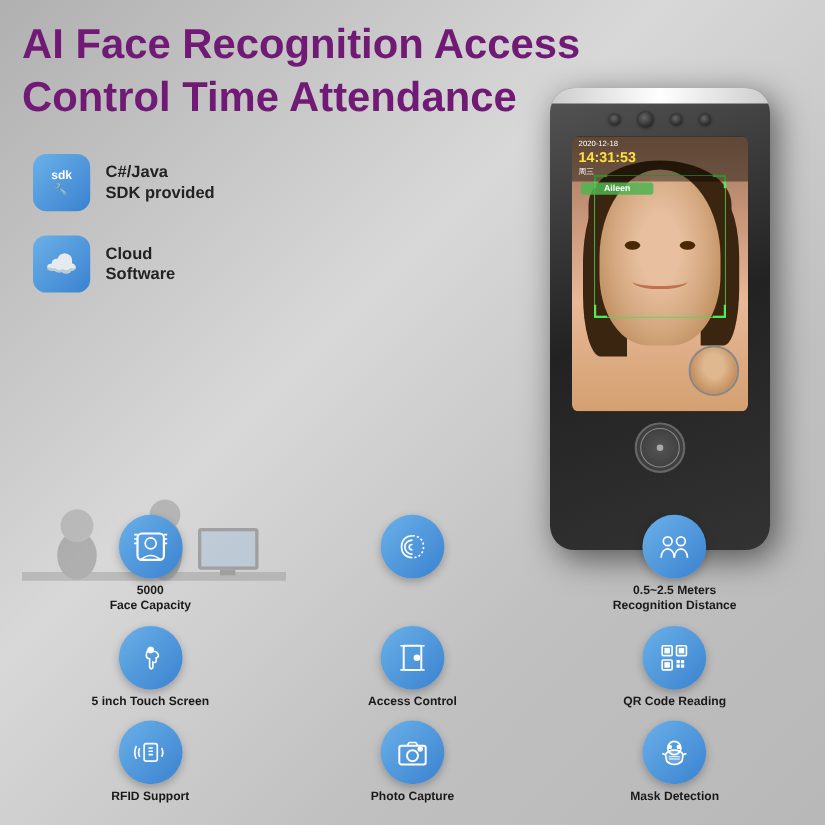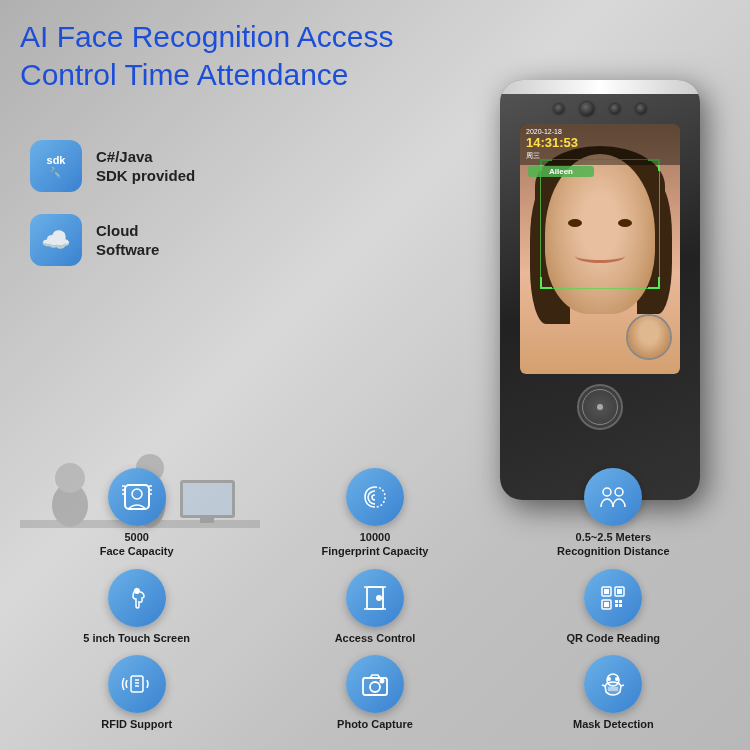--- a/index.html
+++ b/index.html
@@ -15,23 +15,23 @@
     }
 
     
     .title-section {
       position: absolute;
       top: 18px;
       left: 20px;
       right: 20px;
     }
     .main-title {
-      font-size: 30px;
-      font-weight: 400;
-      color: #1d4ed8;
+      font-size: 38px;
+      font-weight: 700;
+      color: #701a75;
       line-height: 1.25;
     }
 
     
     .left-features {
       position: absolute;
       top: 140px;
       left: 30px;
       display: flex;
       flex-direction: column;
@@ -462,21 +462,20 @@
 
   <div class="grid-item">
     <div class="grid-icon-circle">
       <svg class="icon-svg-stroke" viewBox="0 0 32 32">
         <path d="M16 6 C10 6 6 10 6 16 C6 22 10 26 16 26" stroke="white" stroke-width="1.5" fill="none"></path>
         <path d="M16 10 C12 10 9 13 9 16 C9 20 12 23 16 23" stroke="white" stroke-width="1.5" fill="none"></path>
         <path d="M16 14 C14 14 13 15 13 16 C13 18 14 19 16 19" stroke="white" stroke-width="1.5" fill="none"></path>
         <path d="M16 6 C22 6 26 10 26 16 C26 22 22 26 16 26" stroke="white" stroke-width="1.5" fill="none" stroke-dasharray="2 2"></path>
       </svg>
     </div>
-    <div class="grid-label">10000<br>Fingerprint Capacity</div>
   </div>
 
   <div class="grid-item">
     <div class="grid-icon-circle">
       <svg class="icon-svg-stroke" viewBox="0 0 32 32">
         <circle cx="10" cy="11" r="4" stroke="white" stroke-width="1.5"></circle>
         <path d="M4 26 C4 21 7 18 10 18 C13 18 16 21 16 26" stroke="white" stroke-width="1.5"></path>
         <circle cx="22" cy="11" r="4" stroke="white" stroke-width="1.5"></circle>
         <path d="M16 26 C16 21 19 18 22 18 C25 18 28 21 28 26" stroke="white" stroke-width="1.5"></path>
       </svg>

